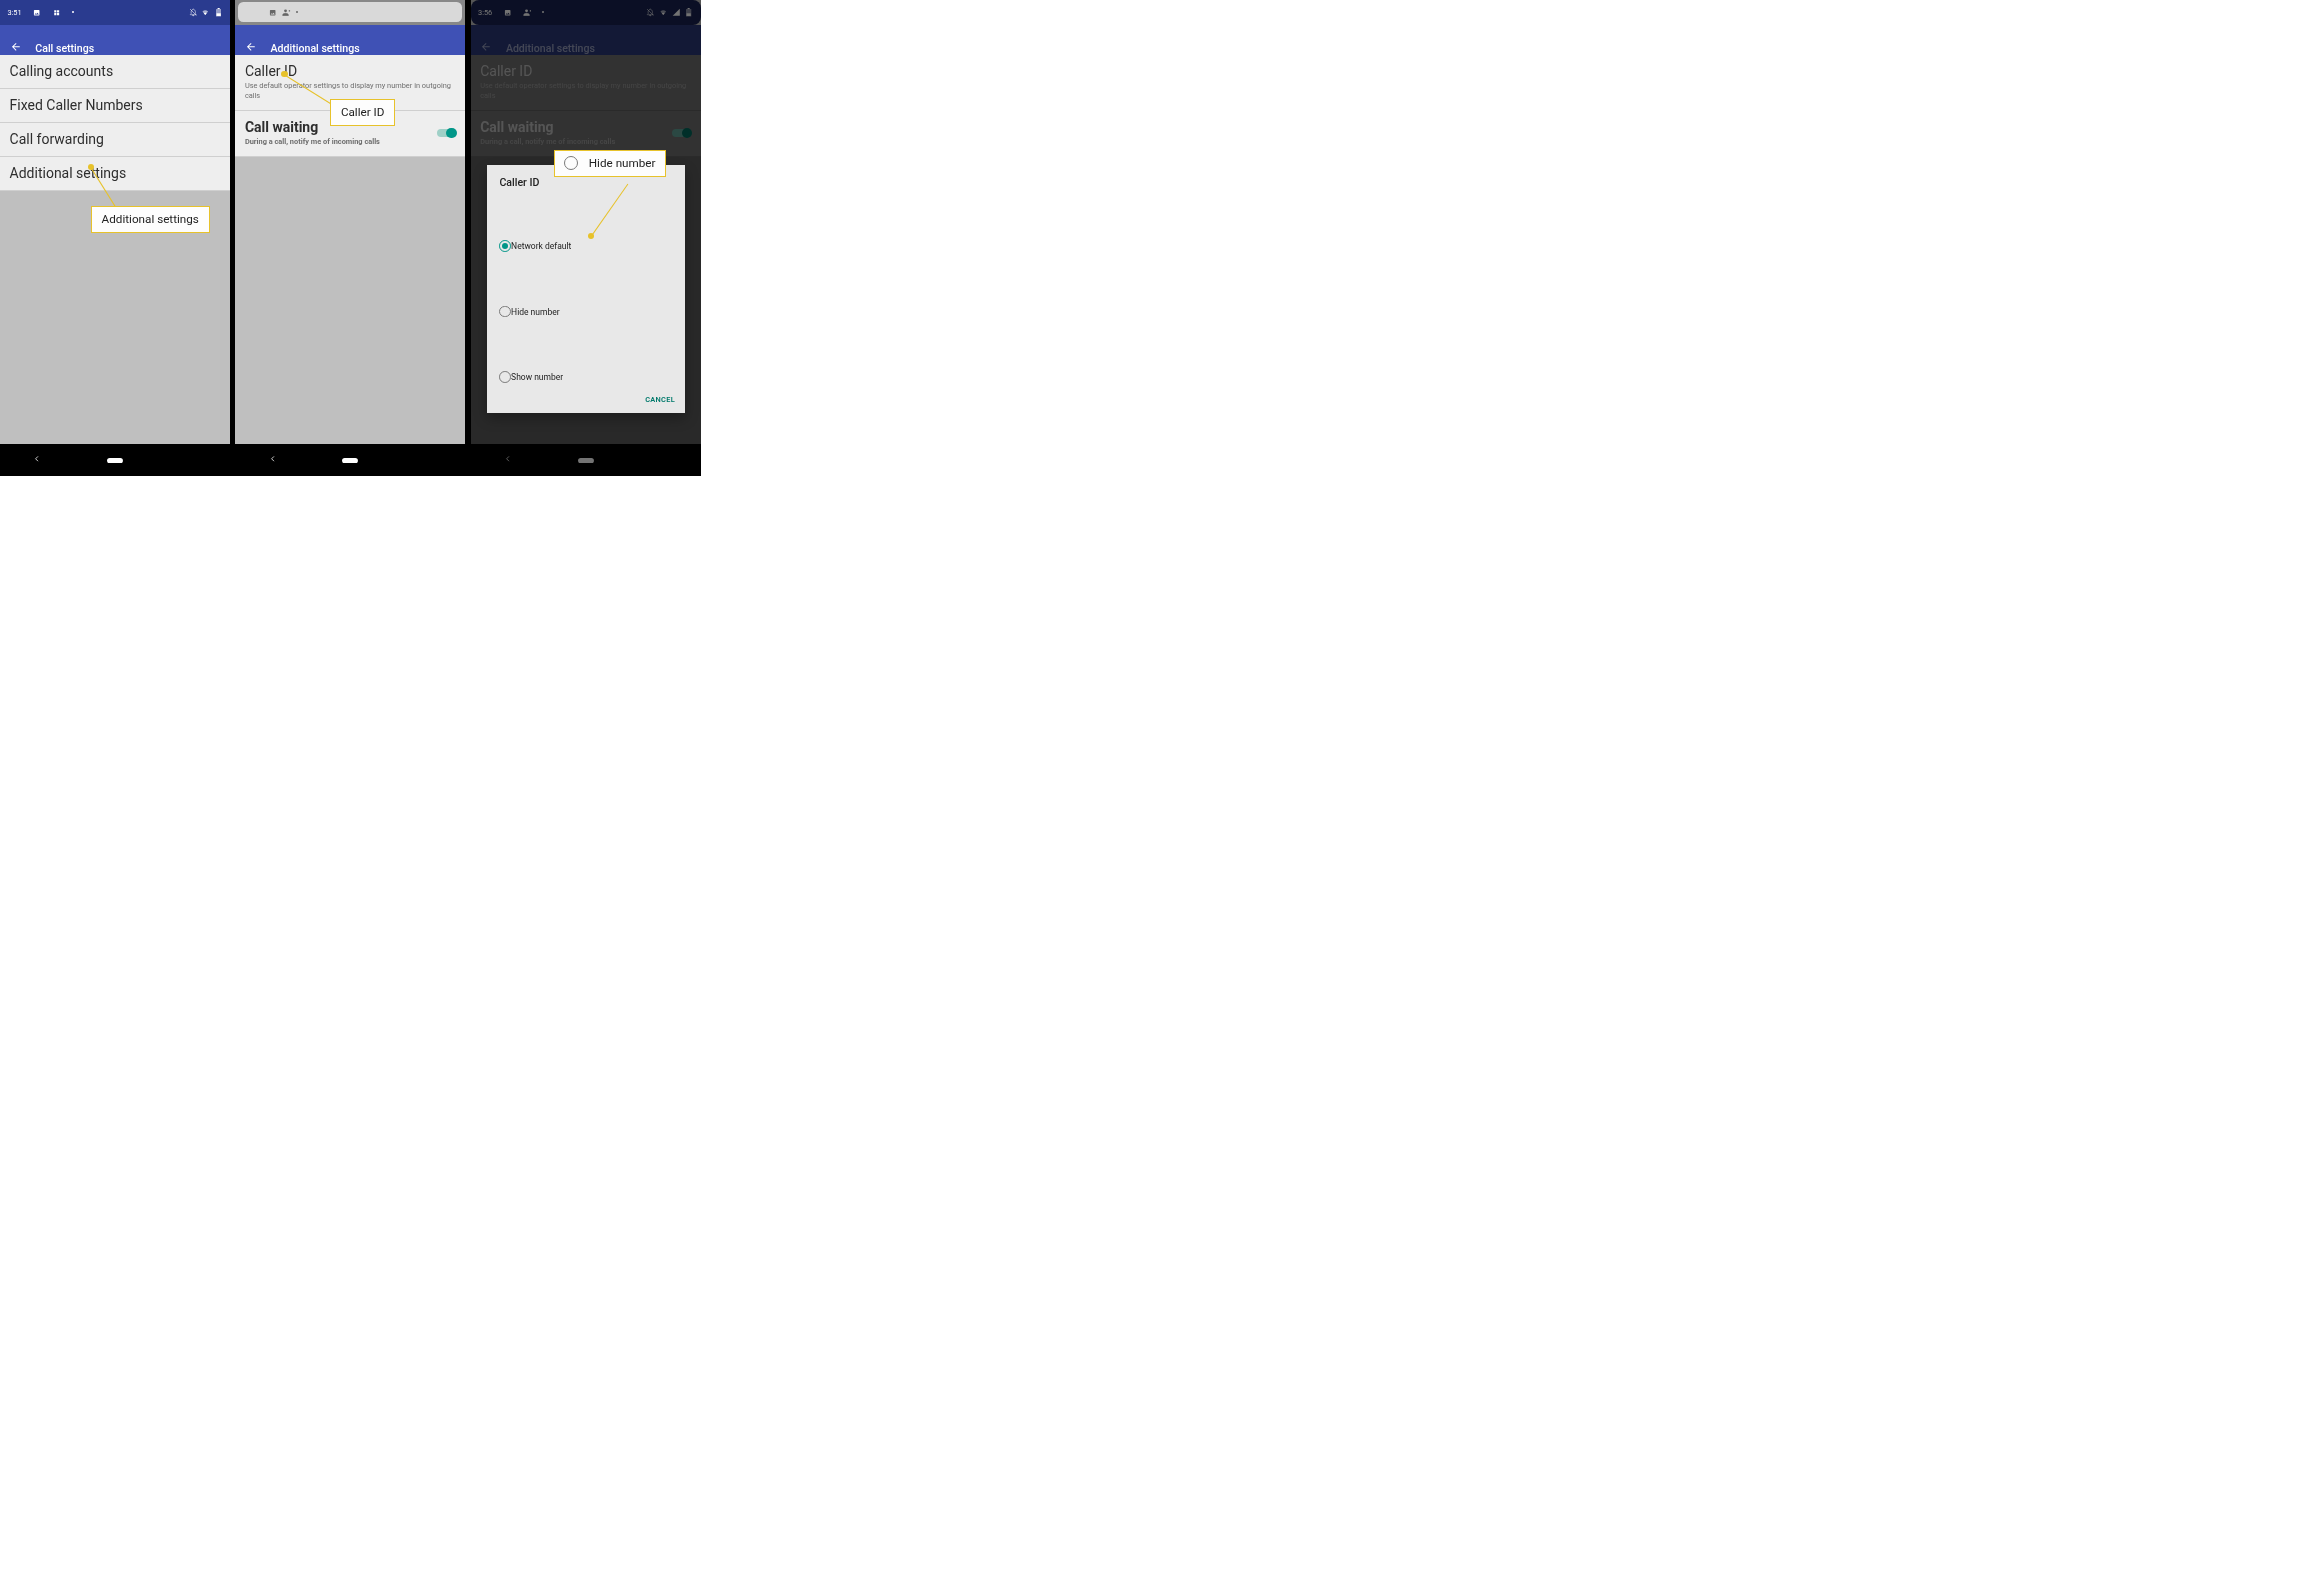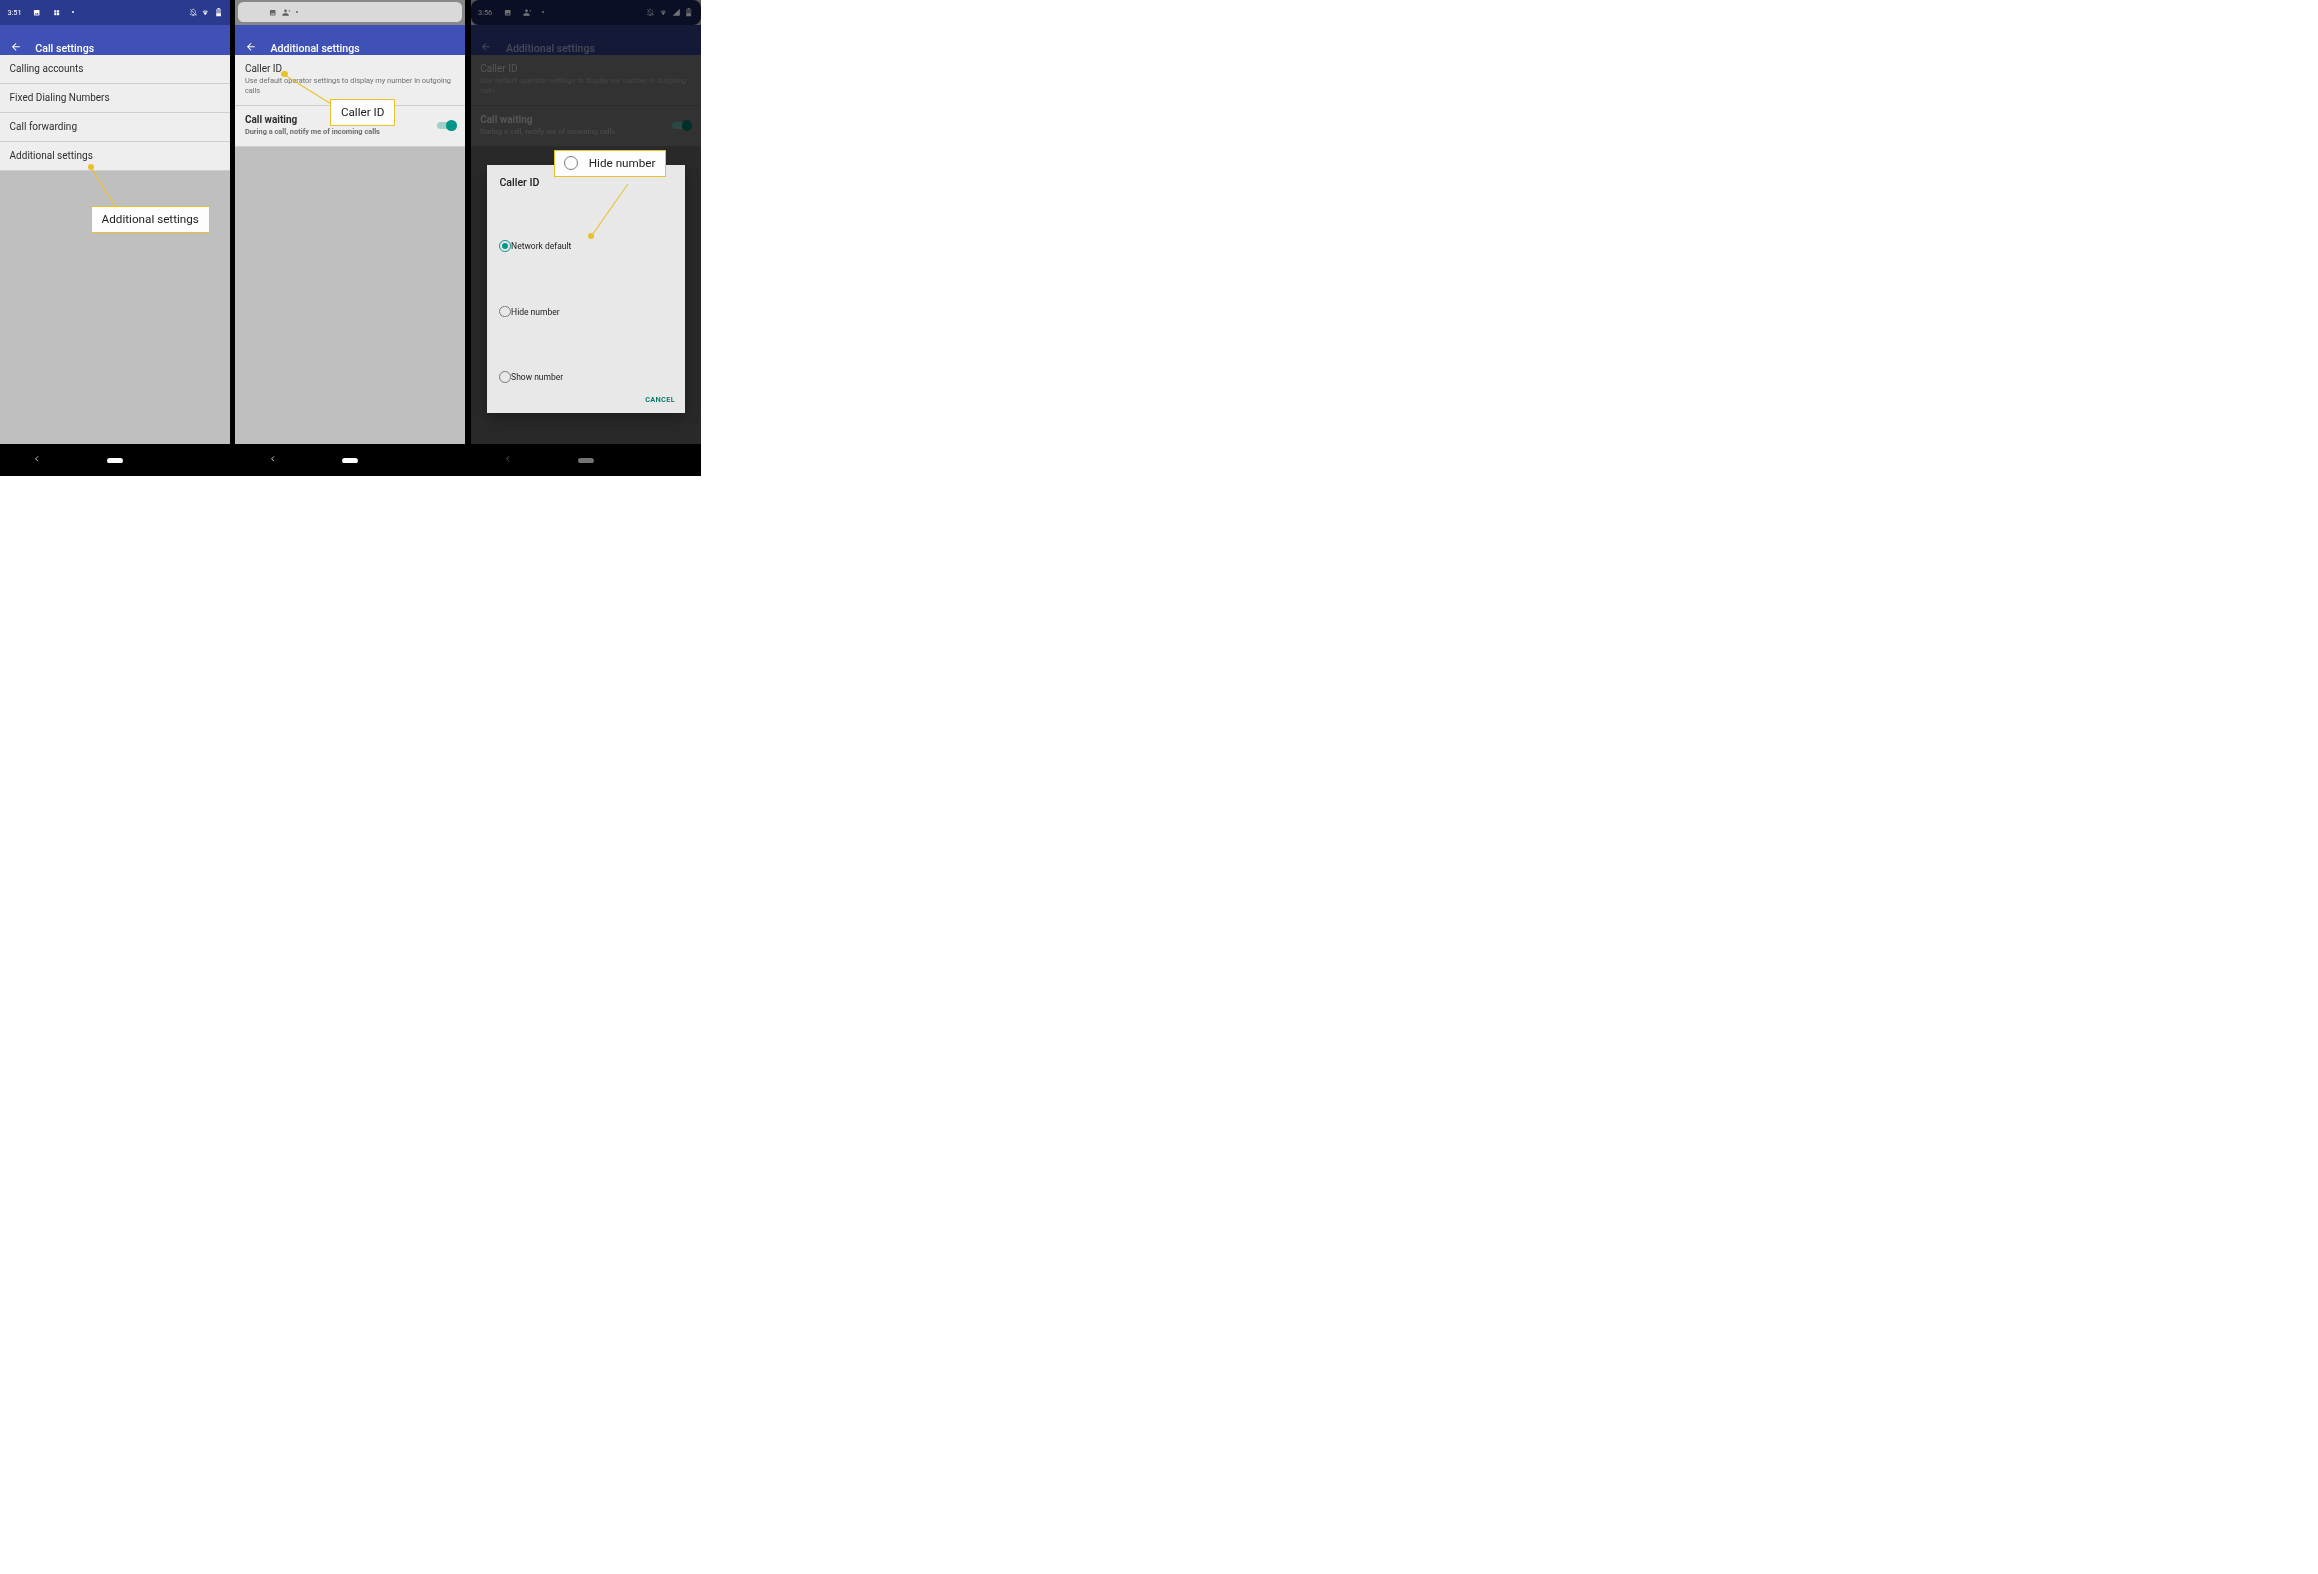--- a/index.html
+++ b/index.html
@@ -68,21 +68,21 @@
   .titlebar .title { font-size: 10.6px; font-weight: 500; }
   .back-arrow { cursor: pointer; }
 
   
   .list { background: #eeeeee; flex: 0 0 auto; width: 100%; }
   .list-item {
     padding: 8.5px 9.6px;
     border-bottom: 0.5px solid #cfcfcf;
     color: #2e2e2e;
   }
-  .list-item .primary { font-size: 10px; color: #2e2e2e; }
+  .list-item .primary { font-size: 14px; color: #2e2e2e; }
   .list-item .secondary { font-size: 7.4px; color: #6e6e6e; margin-top: 2.1px; line-height: 1.35; }
   .list-item.with-switch { display: flex; justify-content: space-between; align-items: center; gap: 1px; font-weight: bold; }
   .switch {
     width: 19px; height: 10.6px; position: relative; flex: 0 0 19px;
   }
   .switch .track {
     position: absolute; inset: 1.6px 0; background: #9fd0c7; border-radius: 5.3px;
   }
   .switch .thumb {
     position: absolute; right: -1.1px; top: 0; width: 10.6px; height: 10.6px; border-radius: 50%; background: #009688;
@@ -208,21 +208,21 @@
           </svg>
       </span>
       <span class="title">Call settings</span>
     </div>
 
     <div class="list">
       <div class="list-item">
         <div class="primary">Calling accounts</div>
       </div>
       <div class="list-item">
-        <div class="primary">Fixed Dialing Numbers</div>
+        <div class="primary">Fixed Caller Numbers</div>
       </div>
       <div class="list-item">
         <div class="primary">Call forwarding</div>
       </div>
       <div class="list-item">
         <div class="primary">Additional settings</div>
       </div>
     </div>
 
     <div class="filler"></div>

